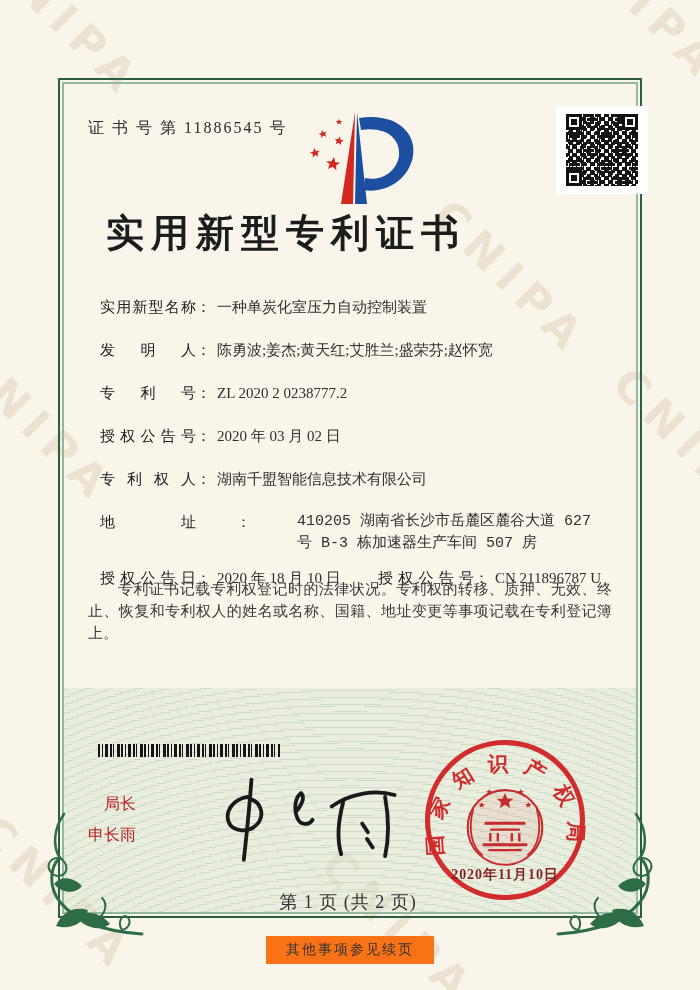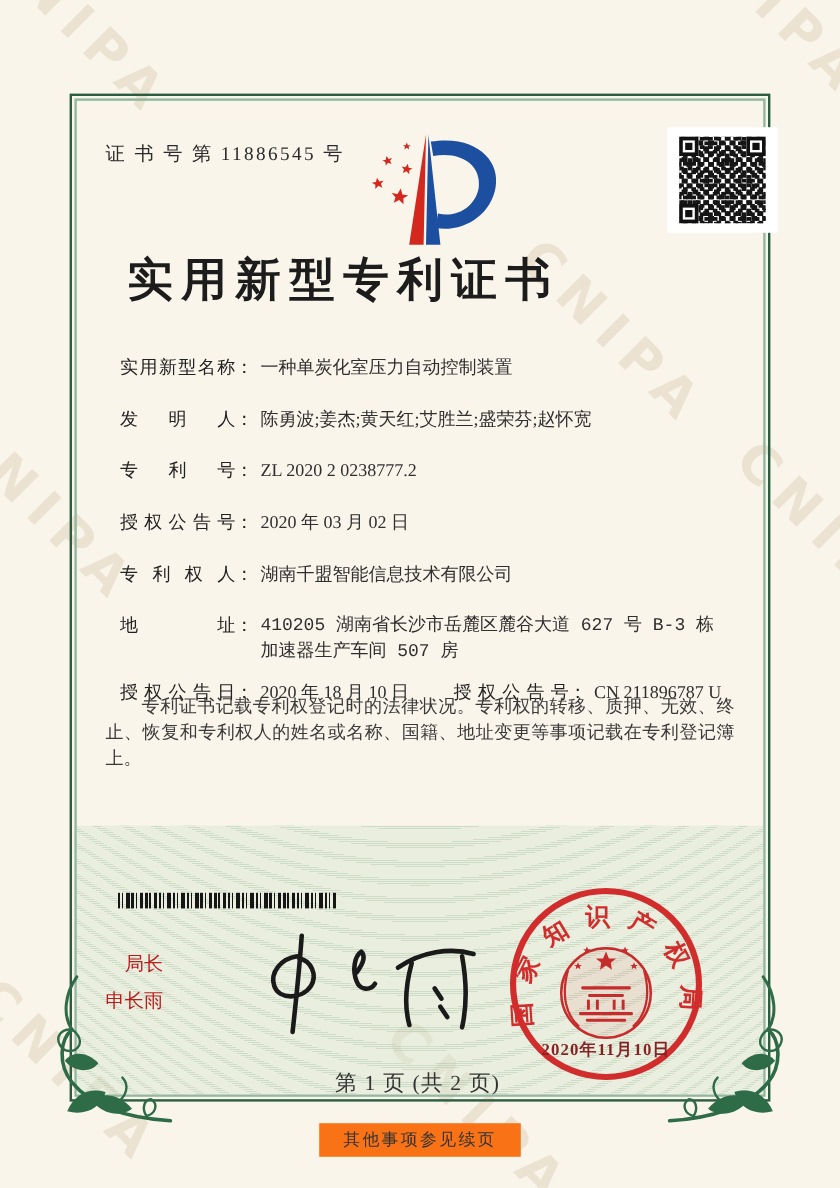--- a/index.html
+++ b/index.html
@@ -197,21 +197,21 @@
   <div class="row">
     <span class="lbl">授权公告号</span>
       <span class="colon">：</span>
     <span class="val">2020 年 03 月 02 日</span>
   </div>
   <div class="row">
     <span class="lbl">专利权人</span>
       <span class="colon">：</span>
     <span class="val">湖南千盟智能信息技术有限公司</span>
   </div>
-  <div class="row" style="margin-bottom:12px;">
+  <div class="row" style="margin-bottom:12px;gap:40px;">
     <span class="lbl">地址</span>
       <span class="colon">：</span>
     <span class="val val-wrap">410205 湖南省长沙市岳麓区麓谷大道 627 号 B-3 栋加速器生产车间 507 房</span>
   </div>
   <div class="row grant-row">
     <span class="pair pair1">
       <span class="lbl">授权公告日</span>
         <span class="colon">：</span>
       <span class="val">2020 年 18 月 10 日</span>
     </span>

